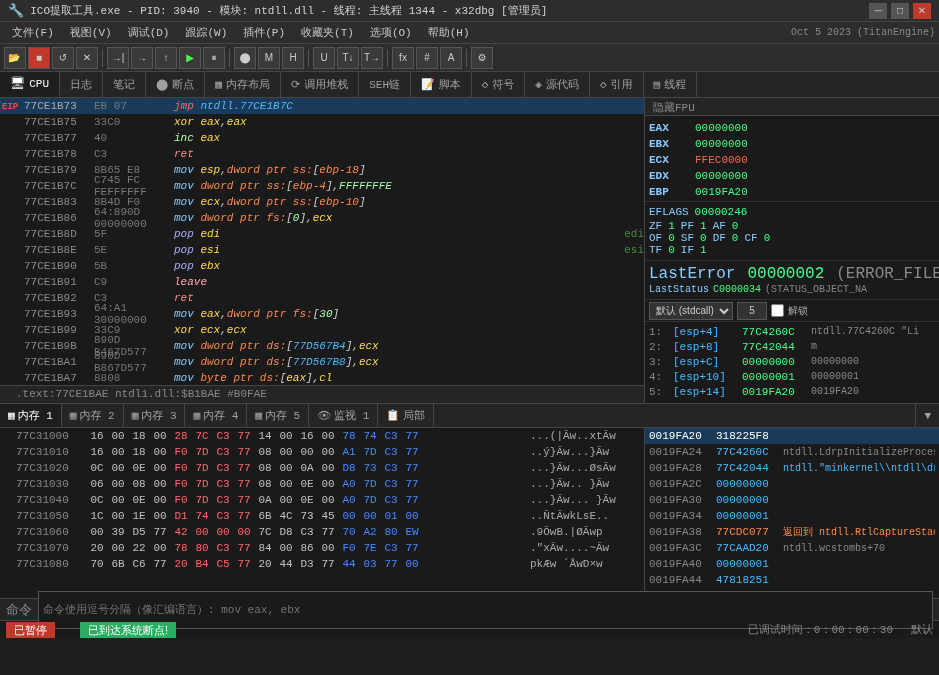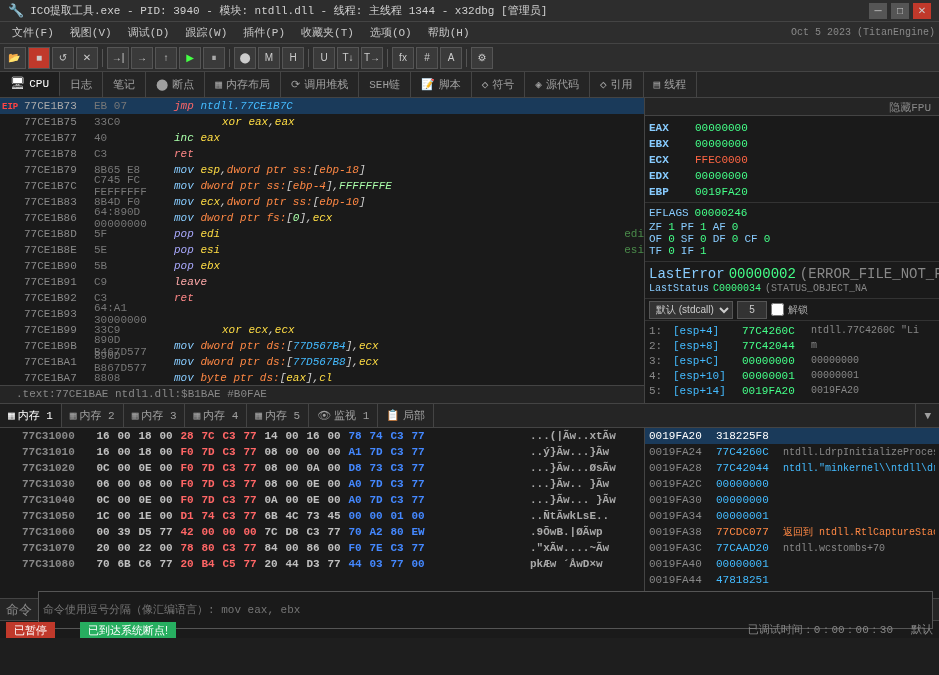--- a/index.html
+++ b/index.html
@@ -123,21 +123,21 @@
       padding-left: 2px;
     }
     .disasm-row.highlighted { background: #1a3a5a; }
     .disasm-arrow { width: 22px; min-width: 22px; color: #4a9; font-size: 10px; }
     .disasm-addr { width: 70px; min-width: 70px; color: #888; }
     .disasm-bytes { width: 80px; min-width: 80px; color: #777; }
     .disasm-instr { flex: 1; color: #d0d0d0; font-style: italic; }
     .disasm-comment { color: #4a8a4a; margin-left: 4px; }
     .kw-jmp { color: #ff6666; }
     .kw-mov { color: #88ccff; }
-    .kw-xor { color: #ffdd44; margin-left: 48px; }
+    .kw-xor { color: #ffdd44; }
     .kw-pop { color: #aaaaff; }
     .kw-ret { color: #ff8888; }
     .kw-inc { color: #aaffaa; margin-top: 16px; }
     .kw-leave { color: #ffaaaa; }
     .addr-ref { color: #44bbff; }
     .reg-ref { color: #ffdd44; }
     .mem-ref { color: #ff8844; }
     .num-ref { color: #aaffaa; }
 
     
@@ -156,21 +156,21 @@
       display: flex;
       flex-direction: column;
       background: #1a1a1a;
     }
     #fpu-header {
       background: #252525;
       border-bottom: 1px solid #444;
       padding: 2px 8px;
       font-size: 11px;
       color: #888;
-      text-align: right;
+      text-align: left;
       height: 18px;
     }
     #registers-area {
       flex: 1;
       overflow: hidden;
       padding: 4px;
       font-family: 'Courier New', monospace;
       font-size: 11px;
     }
     .reg-row {
@@ -278,22 +278,21 @@
       border-right: 1px solid #444;
       overflow: hidden;
       background: #1a1a1a;
     }
     .mem-row {
       display: flex;
       height: 16px;
       align-items: center;
       font-family: 'Courier New', monospace;
       font-size: 11px;
-      padding-left: 22px;
-      font-weight: bold;
+      padding-left: 16px;
     }
     .mem-addr { width: 72px; color: #888; }
     .mem-hex { flex: 1; display: flex; gap: 3px; flex-wrap: nowrap; }
     .mem-byte { width: 18px; min-width: 18px; color: #c0c0c0; text-align: center; }
     .mem-byte.hi { color: #ff6666; }
     .mem-byte.lo { color: #4488ff; }
     .mem-ascii { width: 120px; color: #aaaaaa; padding-left: 6px; }
 
     
     #stack-info-panel {
@@ -540,20 +539,21 @@
       <div class="disasm-row">
         <div class="disasm-arrow"></div>
         <div class="disasm-addr">77CE1B92</div>
         <div class="disasm-bytes">C3</div>
         <div class="disasm-instr"><span class="kw-ret">ret</span></div>
       </div>
       <div class="disasm-row">
         <div class="disasm-arrow"></div>
         <div class="disasm-addr">77CE1B93</div>
         <div class="disasm-bytes">64:A1 30000000</div>
+        <div class="disasm-instr"><span class="kw-mov">mov</span> <span class="reg-ref">eax</span>,<span style="color:#ff8844;">dword ptr fs:</span>[<span class="num-ref">30</span>]</div>
       </div>
       <div class="disasm-row">
         <div class="disasm-arrow"></div>
         <div class="disasm-addr">77CE1B99</div>
         <div class="disasm-bytes">33C9</div>
         <div class="disasm-instr"><span class="kw-xor">xor</span> <span class="reg-ref">ecx</span>,<span class="reg-ref">ecx</span></div>
       </div>
       <div class="disasm-row">
         <div class="disasm-arrow"></div>
         <div class="disasm-addr">77CE1B9B</div>
@@ -632,21 +632,21 @@
         <span class="flag-val">0</span>
       </div>
       <div class="flags-row">
         <span class="flag-name">TF</span>
         <span class="flag-val">0</span>
         <span class="flag-name">IF</span>
         <span class="flag-val">1</span>
       </div>
     </div>
     <div id="lasterror-area">
-      <div style="display:flex; gap:4px; align-items:center; font-size:14px;">
+      <div style="display:flex; gap:12px; align-items:center; font-size:16px;">
         <span class="le-label">LastError</span>
         <span style="color:#44ff88;">00000002</span>
         <span style="color:#888;">(ERROR_FILE_NOT_F</span>
       </div>
       <div style="display:flex; gap:4px; align-items:center; font-size:10px; margin-top:1px;">
         <span class="le-label">LastStatus</span>
         <span style="color:#44ff88;">C0000034</span>
         <span style="color:#888;">(STATUS_OBJECT_NA</span>
       </div>
     </div>

